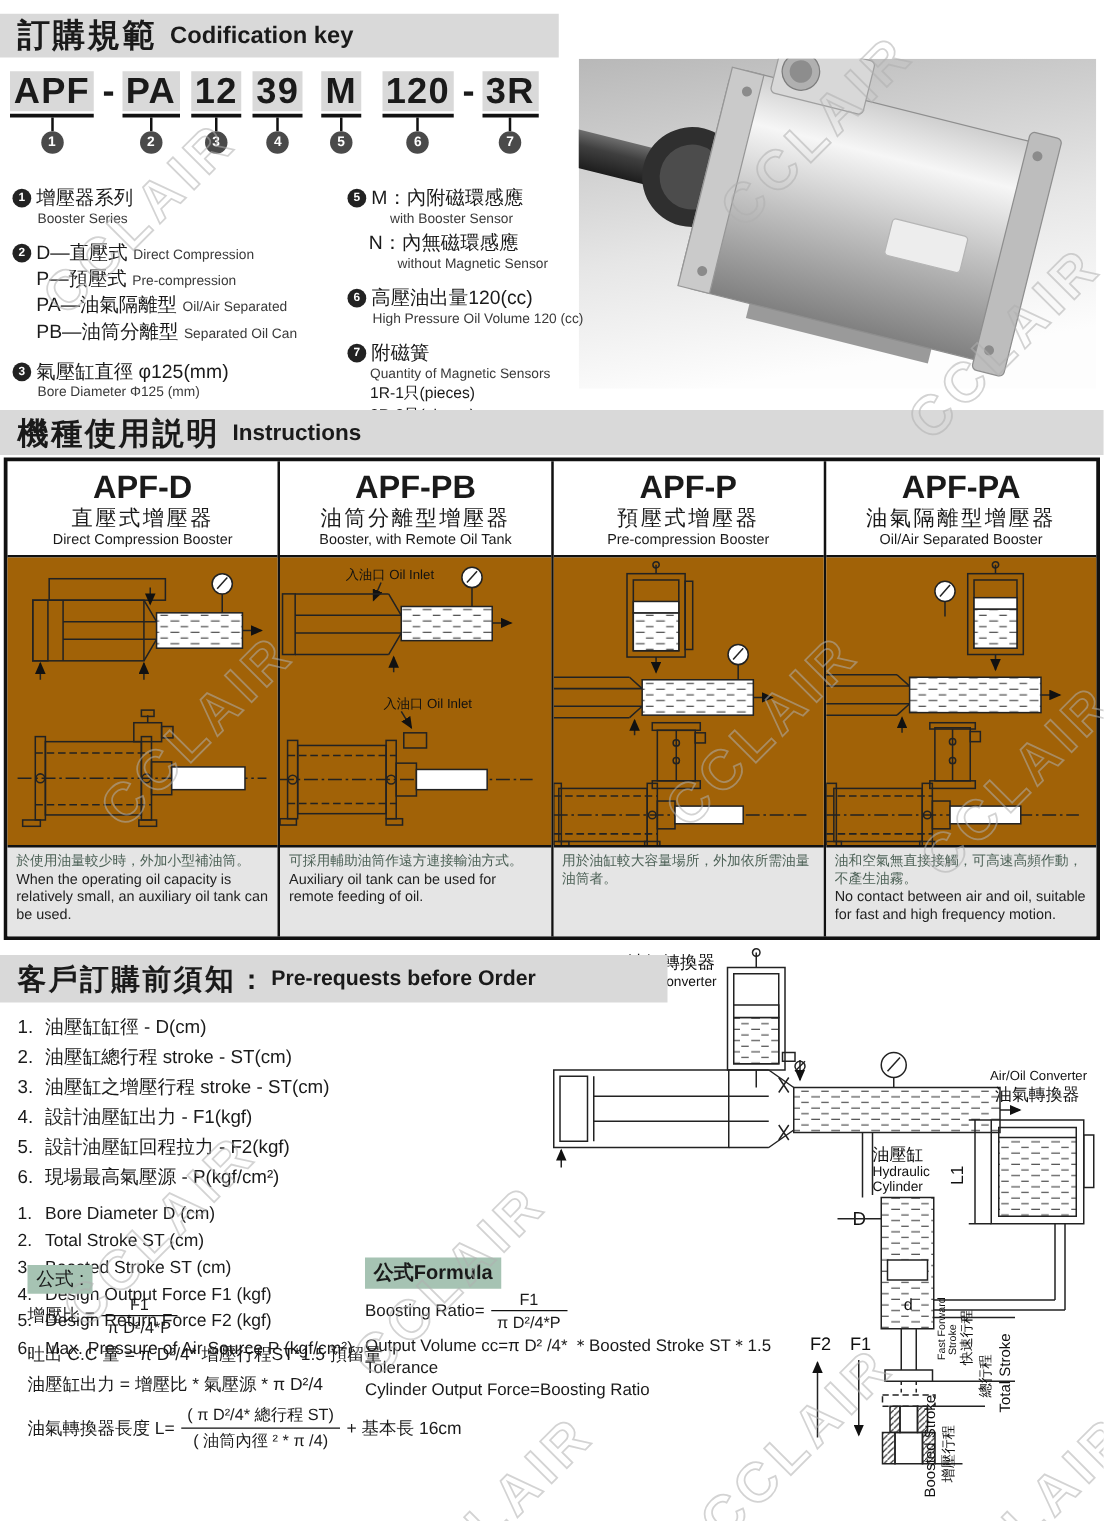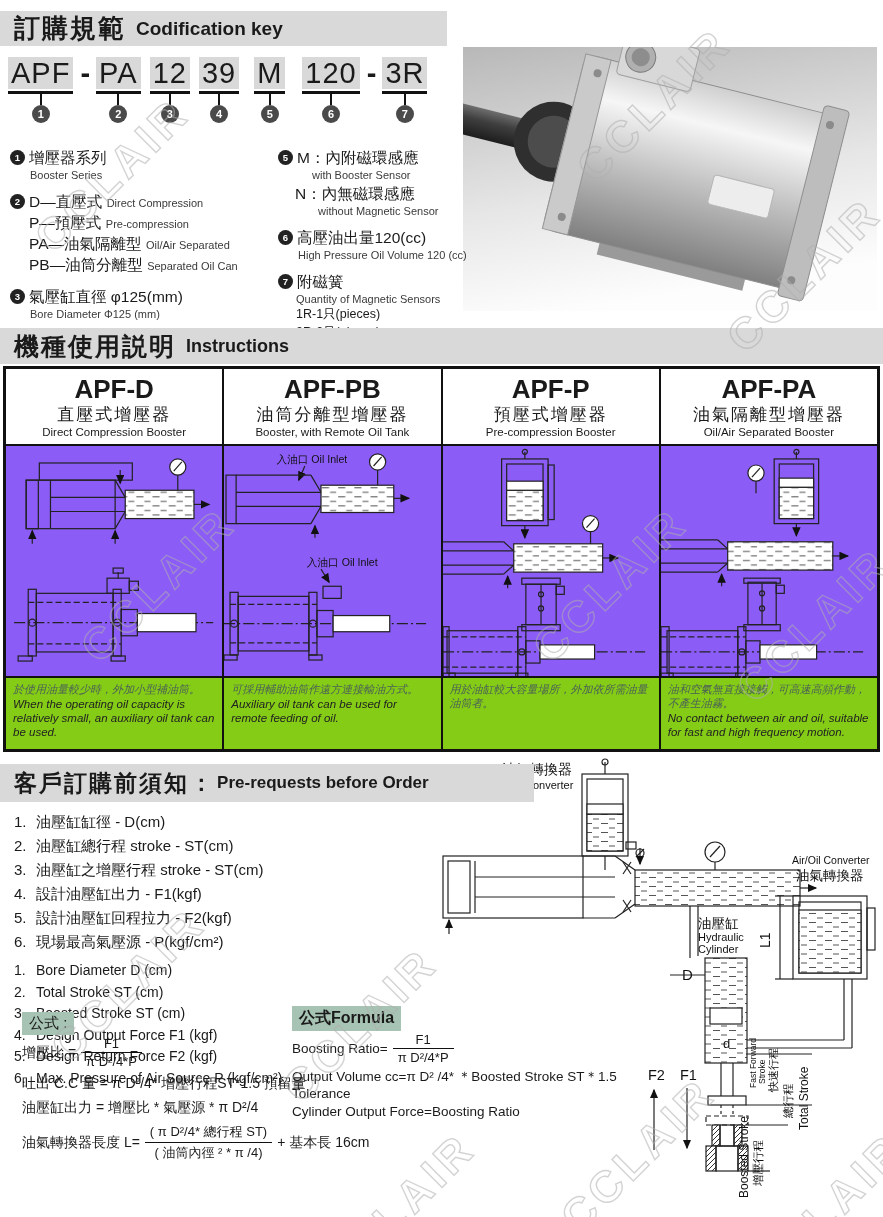--- a/index.html
+++ b/index.html
@@ -8,21 +8,21 @@
   .wm{position:absolute;font-size:44px;font-weight:bold;letter-spacing:5px;
       color:rgba(0,0,0,0);-webkit-text-stroke:1.4px rgba(175,175,175,.55);
       transform:rotate(-45deg);z-index:6;pointer-events:none;white-space:nowrap;}
   
   .hbar{position:absolute;background:#d9d9d9;display:flex;align-items:center;padding-left:14px;z-index:2;}
   .hbar .zh{font-weight:bold;letter-spacing:2px;}
   .hbar .en{font-weight:bold;margin-left:10px;}
   
   .code-row{position:absolute;top:57px;left:8px;display:flex;align-items:flex-start;z-index:2;}
   .cseg{display:flex;flex-direction:column;align-items:center;margin-right:9px;}
-  .ctext{background:#d9d9d9;font-size:29px;font-weight:normal;line-height:32px;padding:0 3px;letter-spacing:1px;}
+  .ctext{background:#d9d9d9;font-size:29px;font-weight:bold;line-height:32px;padding:0 3px;letter-spacing:1px;}
   .cunder{height:3px;background:#111;width:100%;margin-top:2px;}
   .cvline{width:2px;height:11px;background:#111;}
   .cball{width:18px;height:18px;border-radius:50%;background:#4a4a4a;color:#fff;font-size:11px;
          font-weight:bold;display:flex;align-items:center;justify-content:center;}
   .cdash{font-size:29px;font-weight:bold;line-height:32px;margin:0 6px 0 -2px;}
   
   .ball{display:inline-flex;width:15px;height:15px;border-radius:50%;background:#222;color:#fff;
         font-size:9.5px;font-weight:bold;align-items:center;justify-content:center;margin-right:4px;
         vertical-align:2px;flex:none;}
   .xitem{margin-bottom:11px;}
@@ -31,22 +31,22 @@
   .ind{padding-left:20px;}
   
   #itable{position:absolute;left:3px;right:3px;top:40px;bottom:0;display:flex;
           border:3px solid #111;z-index:2;background:#fff;}
   .icol{flex:1;display:flex;flex-direction:column;min-width:0;}
   .icol + .icol{border-left:2px solid #111;}
   .ihead{text-align:center;padding:6px 0 5px;border-bottom:2px solid #111;}
   .ihead .model{font-size:26px;font-weight:bold;line-height:29px;}
   .ihead .czh{font-size:17px;letter-spacing:2px;line-height:22px;}
   .ihead .cen{font-size:11.5px;line-height:13px;}
-  .idiag{flex:1;position:relative;background:#8b5cf6;}
-  .igreen{border-top:2px solid #111;background:#84cc16;height:64px;padding:4px 7px 3px;overflow:hidden;font-style:italic;}
+  .idiag{flex:1;position:relative;background:#a16207;}
+  .igreen{border-top:2px solid #111;background:#e5e5e5;height:64px;padding:4px 7px 3px;overflow:hidden;}
   .igreen .gzh{font-size:11px;color:#4c6156;line-height:14px;margin-bottom:1px;}
   .igreen .gen{font-size:11.5px;color:#222;line-height:14px;}
   
   .list{position:absolute;z-index:2;}
   .li{display:flex;}
   .li .ln{width:22px;flex:none;}
   .zlist .li{font-size:15px;line-height:24px;}
   .elist .li{font-size:14px;line-height:21.5px;}
   .gtag{position:absolute;background:#a6c3b3;padding:2px 7px;font-size:15px;z-index:2;}
   .frm{position:absolute;z-index:2;font-size:14px;}

